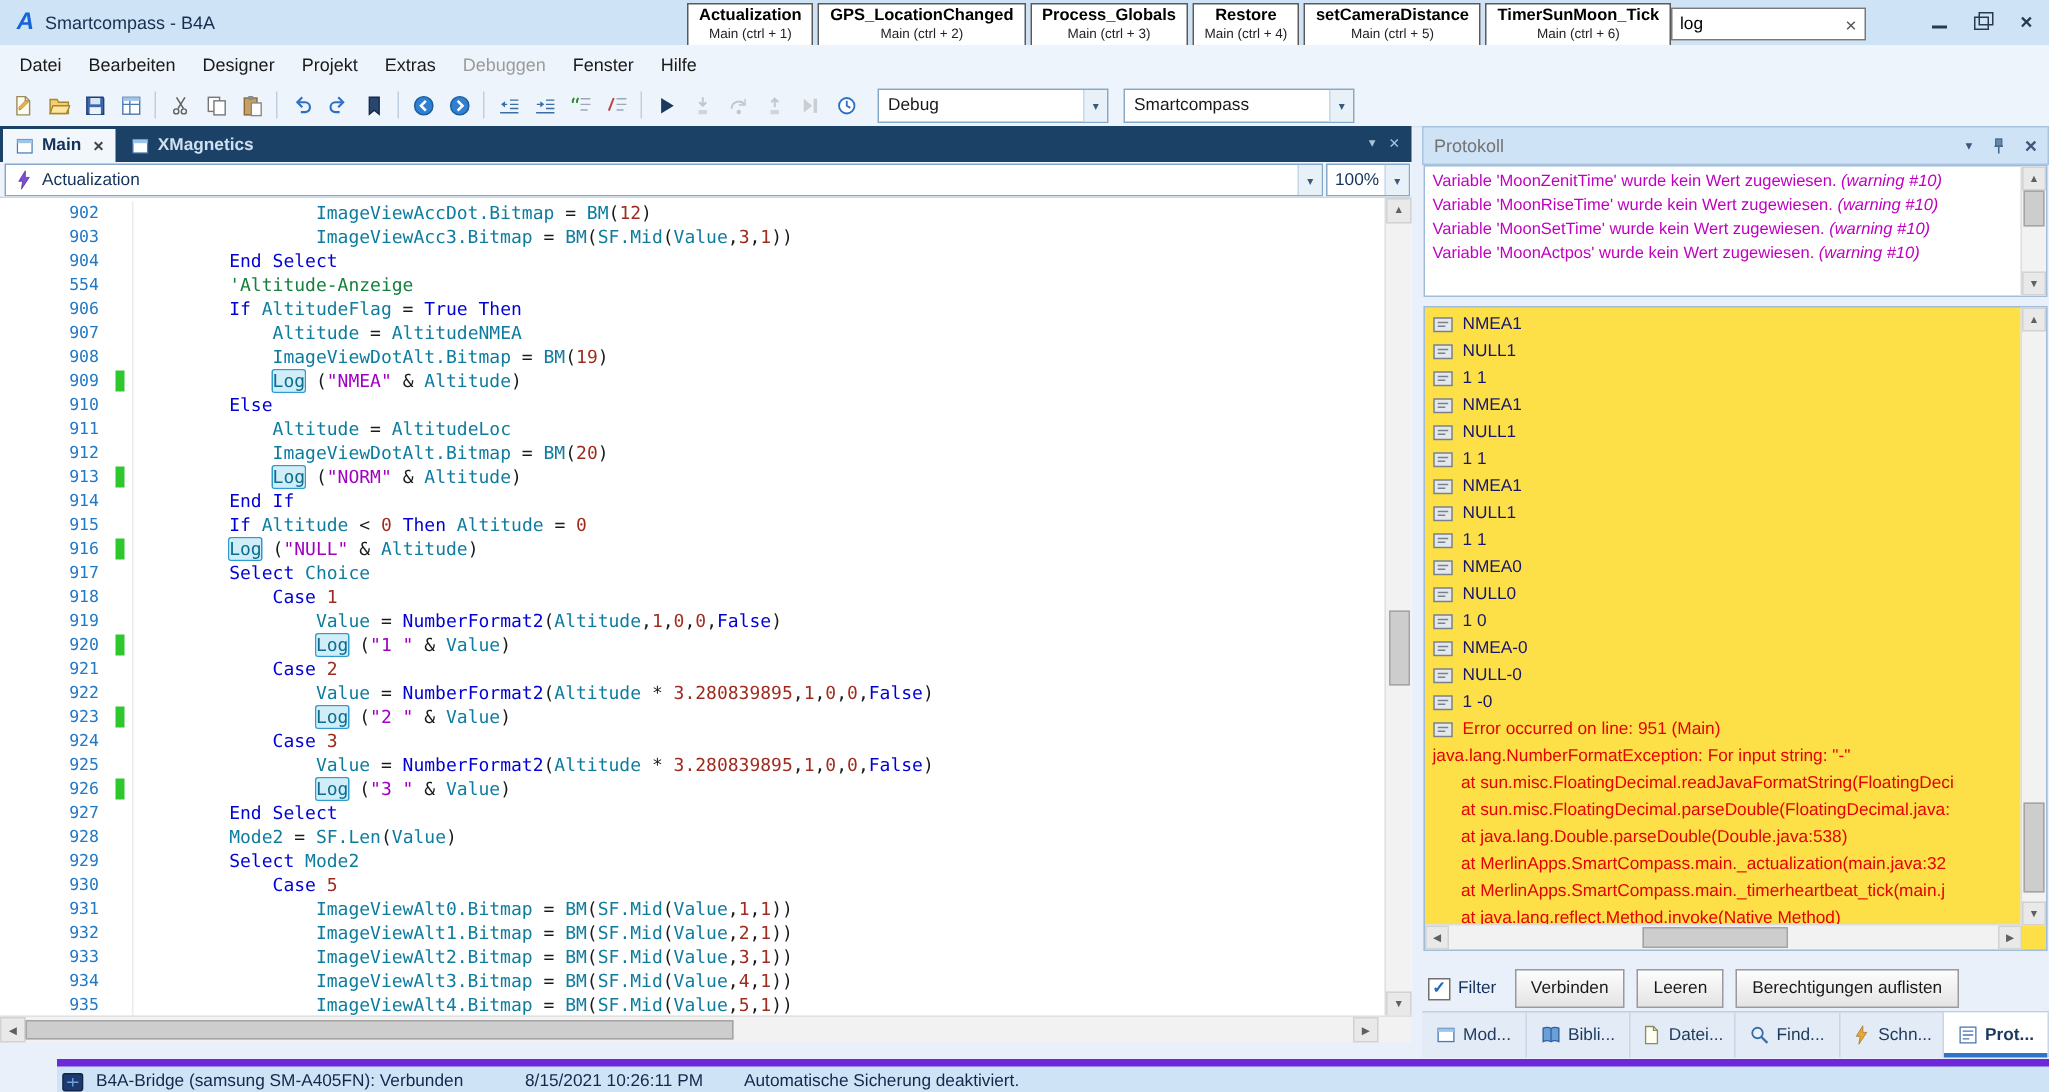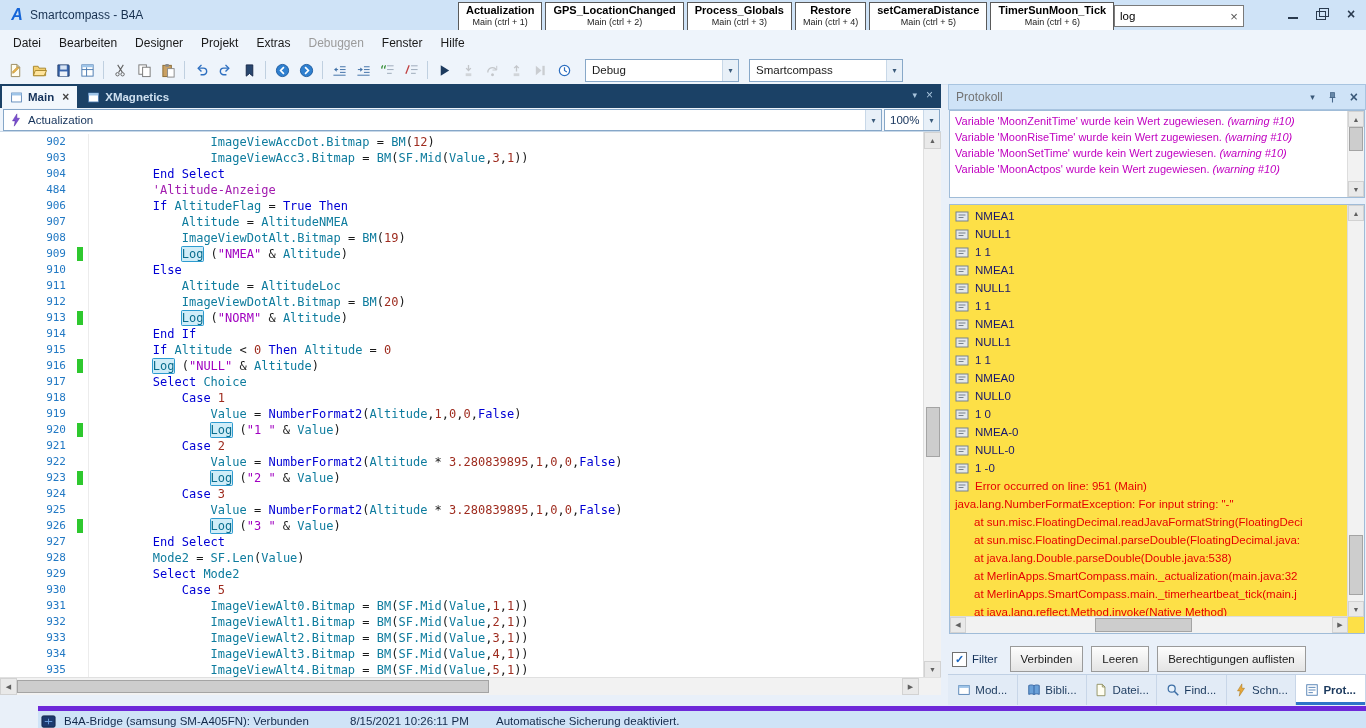--- a/index.html
+++ b/index.html
@@ -62,21 +62,21 @@
 
   
   .editor{position:absolute;top:131px;left:0;width:941px;height:546px;background:#fff;border-top:1px solid #c8d8e8;}
   .code-lines{position:absolute;left:0;top:0;right:20px;bottom:0;overflow:hidden;padding-top:2px;}
   .cl{display:flex;height:16px;line-height:16px;font-family:"DejaVu Sans Mono",monospace;font-size:12px;}
   .ln{width:66px;text-align:right;padding-right:10px;color:#2279c4;font-size:11px;flex:none;}
   .mk{width:12px;flex:none;position:relative;border-right:1px solid #ececec;}
   .cl.g .mk::after{content:"";position:absolute;left:1px;top:1px;width:6px;height:14px;background:#2ec82e;}
   .ct{white-space:pre;padding-left:6px;}
   .tk-p{color:#1a1a1a;} .tk-k{color:#0000d4;} .tk-i{color:#0e7c9e;} .tk-n{color:#9e2b1e;}
-  .tk-s{color:#a000c0;} .tk-c{color:#a21caf;}
+  .tk-s{color:#a000c0;} .tk-c{color:#15803d;}
   .tk-h{color:#0b6e8e;background:#d0edf8;box-shadow:0 0 0 1px #2d9bd0;border-radius:1px;}
 
   
   .sbar{background:#f2f2f2;}
   .sb-arrow{position:absolute;display:flex;align-items:center;justify-content:center;font-size:7px;color:#606060;background:#e9e9e9;border:1px solid #d2d2d2;}
   .sb-thumb{position:absolute;background:#cdcdcd;border:1px solid #a4a4a4;}
   .vscroll{position:absolute;top:0;right:0;width:17px;height:546px;border-left:1px solid #e0e0e0;}
   .editor-hscroll{position:absolute;top:677px;left:0;width:941px;height:17px;border-top:1px solid #e0e0e0;}
 
   
@@ -387,21 +387,21 @@
           <span class="ln">903</span>
           <span class="mk"></span>
           <span class="ct"><span class="tk-p">                </span><span class="tk-i">ImageViewAcc3.Bitmap</span><span class="tk-p"> = </span><span class="tk-i">BM</span><span class="tk-p">(</span><span class="tk-i">SF.Mid</span><span class="tk-p">(</span><span class="tk-i">Value</span><span class="tk-p">,</span><span class="tk-n">3</span><span class="tk-p">,</span><span class="tk-n">1</span><span class="tk-p">))</span></span>
         </div>
         <div class="cl">
           <span class="ln">904</span>
           <span class="mk"></span>
           <span class="ct"><span class="tk-p">        </span><span class="tk-k">End Select</span></span>
         </div>
         <div class="cl">
-          <span class="ln">484</span>
+          <span class="ln">554</span>
           <span class="mk"></span>
           <span class="ct"><span class="tk-p">        </span><span class="tk-c">'Altitude-Anzeige</span></span>
         </div>
         <div class="cl">
           <span class="ln">906</span>
           <span class="mk"></span>
           <span class="ct"><span class="tk-p">        </span><span class="tk-k">If</span><span class="tk-p"> </span><span class="tk-i">AltitudeFlag</span><span class="tk-p"> = </span><span class="tk-k">True</span><span class="tk-p"> </span><span class="tk-k">Then</span></span>
         </div>
         <div class="cl">
           <span class="ln">907</span>

